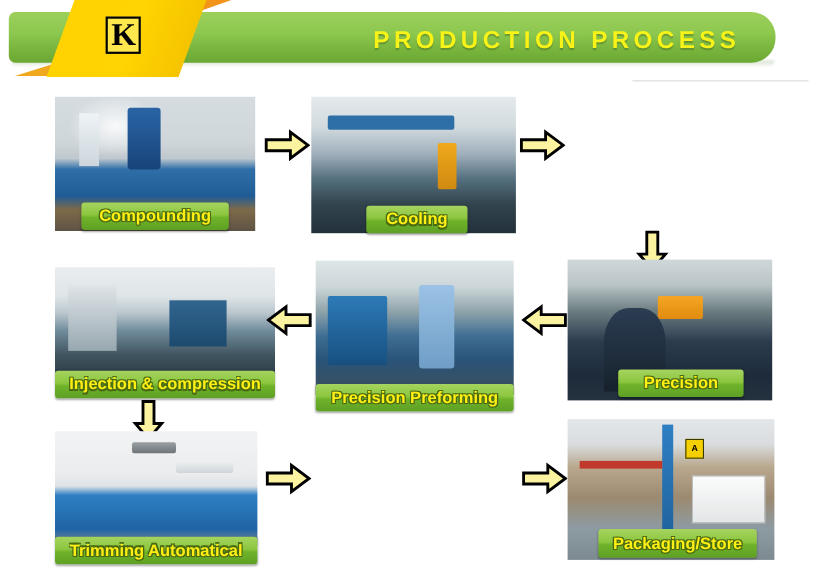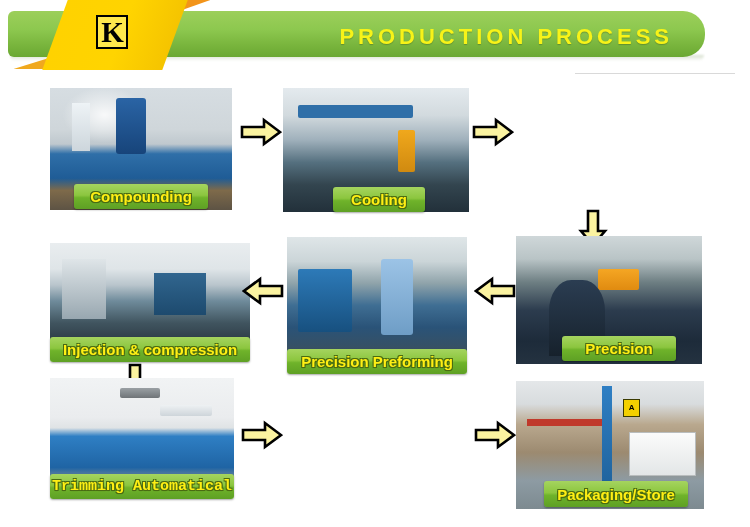--- a/index.html
+++ b/index.html
@@ -298,21 +298,21 @@
     <div class="photo ph-inspection" style="width:186px;height:128px;"></div>
     <div class="plabel" style="left:46px;top:100px;width:114px;height:25px;font-size:15px;">Precision</div>
   </div>
 
   <div class="arrow" style="left:120px;top:285px;">
     <svg width="30" height="38" viewBox="0 0 30 38">
       <path d="M10,2 L20,2 L20,22 L27,22 L15,36 L3,22 L10,22 Z" fill="#fbf3a0" stroke="#000" stroke-width="2.6" stroke-linejoin="miter"></path>
     </svg>
   </div>
 
-  <div class="cell" style="left:50px;top:300px;width:216px;height:120px;font-family:Liberation Mono, monospace;">
+  <div class="cell" style="left:50px;top:314px;width:216px;height:120px;">
     <div class="photo ph-trimming" style="width:184px;height:104px;"></div>
     <div class="plabel" style="left:0px;top:96px;width:184px;height:25px;font-size:15px;">Trimming Automatical</div>
   </div>
 
   <div class="arrow" style="left:241px;top:342px;">
     <svg width="42" height="30" viewBox="0 0 42 30">
       <path d="M2,10 L24,10 L24,3 L40,15 L24,27 L24,20 L2,20 Z" fill="#fbf3a0" stroke="#000" stroke-width="2.6" stroke-linejoin="miter"></path>
     </svg>
   </div>
 

